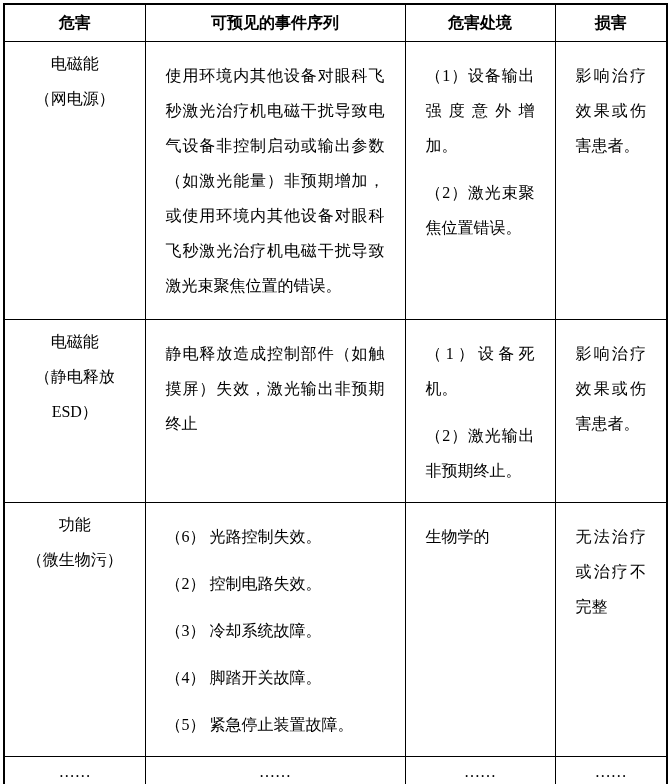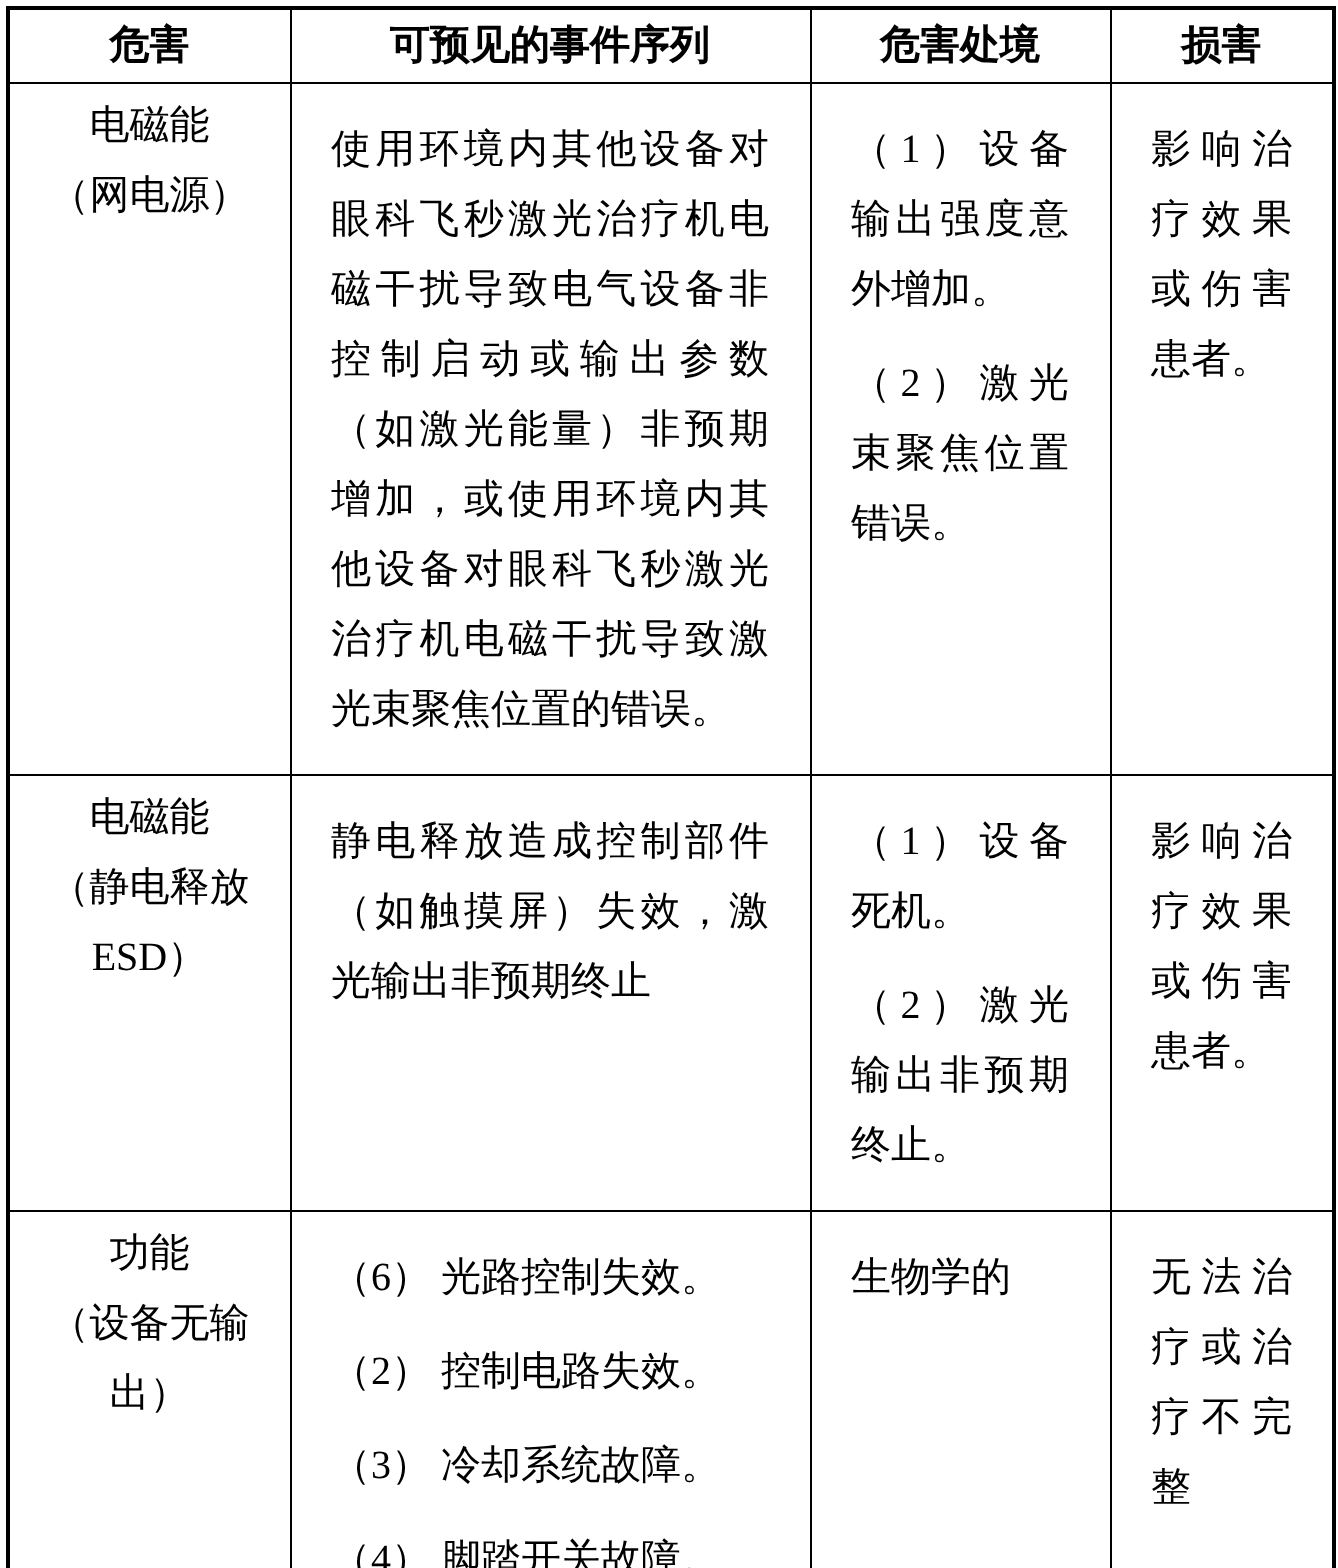--- a/index.html
+++ b/index.html
@@ -17,21 +17,21 @@
   }
   table.risk {
     border-collapse: collapse;
     table-layout: fixed;
     width: 663px;
     border: 2px solid #000;
   }
   table.risk th, table.risk td {
     border: 1px solid #000;
     padding: 4px 8px 2px 8px;
-    font-size: 20px;
+    font-size: 16px;
     line-height: 35px;
     vertical-align: top;
     overflow: hidden;
     box-sizing: border-box;
   }
   col.c1 { width: 141px; }
   col.c2 { width: 260px; }
   col.c3 { width: 150px; }
   col.c4 { width: 112px; }
 
@@ -110,21 +110,21 @@
         <td>
           <div class="para">（1）设备死机。</div>
           <div class="para">（2）激光输出非预期终止。</div>
         </td>
         <td>
           <div class="para">影响治疗效果或伤害患者。</div>
         </td>
       </tr>
       <tr class="r4">
         <td class="hazard">功能
-（设备无输出）</td>
+（微生物污）</td>
         <td>
           <div class="para">（6） 光路控制失效。</div>
           <div class="para">（2） 控制电路失效。</div>
           <div class="para">（3） 冷却系统故障。</div>
           <div class="para">（4） 脚踏开关故障。</div>
           <div class="para">（5） 紧急停止装置故障。</div>
         </td>
         <td class="v-middle">
           <div class="para">生物学的</div>
         </td>

